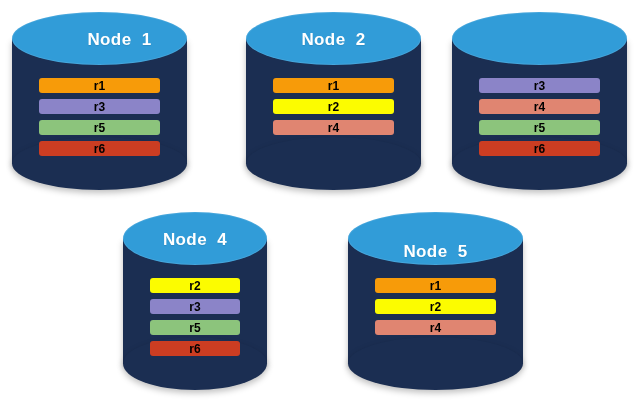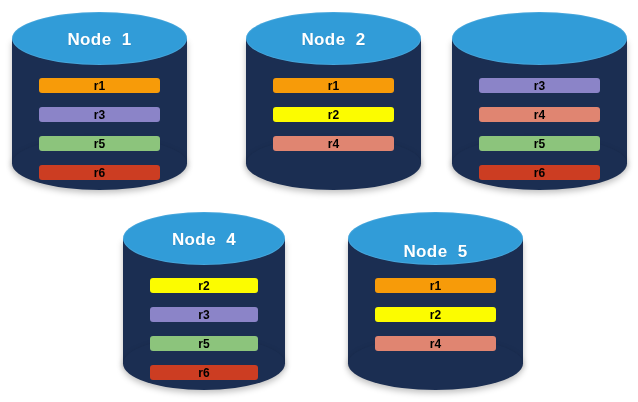--- a/index.html
+++ b/index.html
@@ -68,33 +68,33 @@
   .record {
     height: 15px;
     border-radius: 3px;
     display: flex;
     align-items: center;
     justify-content: center;
     font-size: 12px;
     font-weight: bold;
     color: #000000;
     line-height: 1;
-    margin-bottom: 14px;
+    margin-bottom: 6px;
   }
   .record:last-child { margin-bottom: 0; }
 </style>
 </head>
 <body>
 
 <div id="canvas">
     <div class="node" style="left: 12px; top: 12px; width: 175px; height: 178px;">
       <div class="cyl-mid" style="top: 26.5px; height: 125px; background: rgb(27, 46, 82); box-shadow: rgba(0, 0, 0, 0.25) 0px 3px 6px;"></div>
       <div class="cyl-bottom" style="top: 125px; height: 53px; background: rgb(27, 46, 82); box-shadow: rgba(0, 0, 0, 0.25) 0px 3px 6px;"></div>
       <div class="cyl-top" style="top: 0px; height: 53px; background: rgb(49, 156, 216);"></div>
-      <div class="node-title" style="top: 17.5px; color: rgb(255, 255, 255);">Node  1</div>
+      <div class="node-title" style="top: 17.5px; color: rgb(255, 255, 255); padding-left: 20px;">Node  1</div>
       <div class="records" style="top: 66px; padding-left: 27px; padding-right: 27px; box-sizing: border-box;">
         <div class="record" style="background: rgb(247, 155, 9); color: rgb(0, 0, 0);">
           <span>r1</span>
         </div>
         <div class="record" style="background: rgb(139, 132, 200); color: rgb(0, 0, 0);">
           <span>r3</span>
         </div>
         <div class="record" style="background: rgb(140, 196, 124); color: rgb(0, 0, 0);">
           <span>r5</span>
         </div>
@@ -132,21 +132,21 @@
           <span>r4</span>
         </div>
         <div class="record" style="background: rgb(140, 196, 124); color: rgb(0, 0, 0);">
           <span>r5</span>
         </div>
         <div class="record" style="background: rgb(204, 61, 34); color: rgb(0, 0, 0);">
           <span>r6</span>
         </div>
       </div>
     </div>
-    <div class="node" style="left: 123px; top: 212px; width: 162px; height: 178px;">
+    <div class="node" style="left: 123px; top: 212px; width: 144px; height: 178px;">
       <div class="cyl-mid" style="top: 26.5px; height: 125px; background: rgb(27, 46, 82); box-shadow: rgba(0, 0, 0, 0.25) 0px 3px 6px;"></div>
       <div class="cyl-bottom" style="top: 125px; height: 53px; background: rgb(27, 46, 82); box-shadow: rgba(0, 0, 0, 0.25) 0px 3px 6px;"></div>
       <div class="cyl-top" style="top: 0px; height: 53px; background: rgb(49, 156, 216);"></div>
       <div class="node-title" style="top: 17.5px; color: rgb(255, 255, 255);">Node  4</div>
       <div class="records" style="top: 66px; padding-left: 27px; padding-right: 27px; box-sizing: border-box;">
         <div class="record" style="background: rgb(252, 252, 0); color: rgb(0, 0, 0);">
           <span>r2</span>
         </div>
         <div class="record" style="background: rgb(139, 132, 200); color: rgb(0, 0, 0);">
           <span>r3</span>

